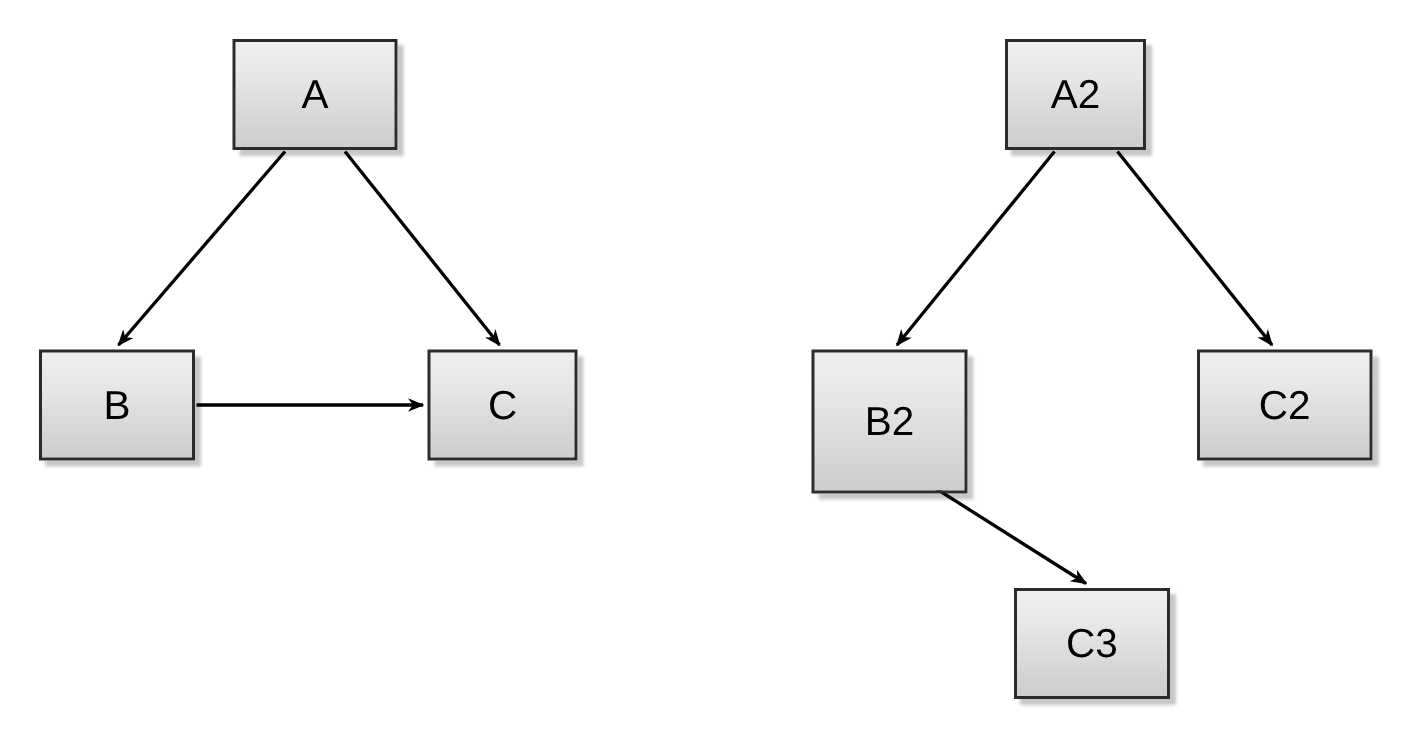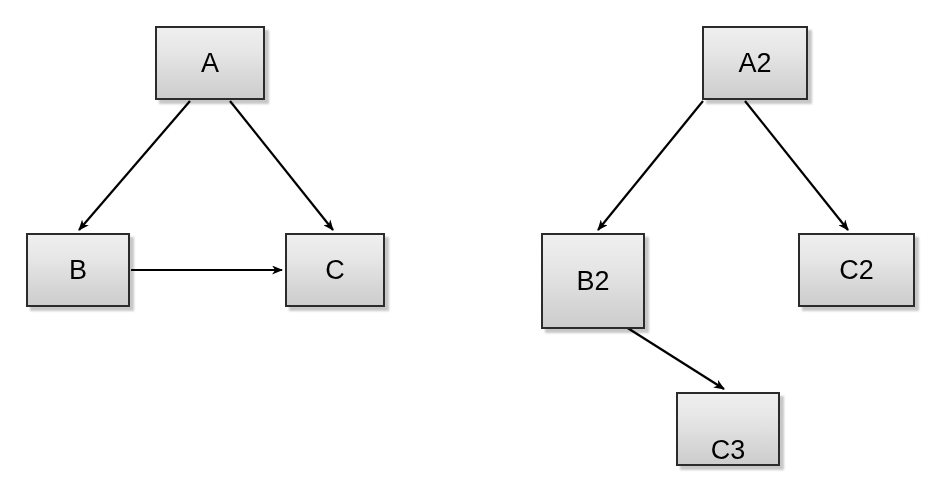--- a/index.html
+++ b/index.html
@@ -71,27 +71,27 @@
   <div id="nodes-group">
       <div class="node" style="left: 155px; top: 26px; width: 110px; height: 74px;">
         <span class="node-label">A</span>
       </div>
       <div class="node" style="left: 26px; top: 233px; width: 104px; height: 74px;">
         <span class="node-label">B</span>
       </div>
       <div class="node" style="left: 285px; top: 233px; width: 100px; height: 74px;">
         <span class="node-label">C</span>
       </div>
-      <div class="node" style="left: 670px; top: 26px; width: 106px; height: 74px; margin-left: 32px;">
+      <div class="node" style="left: 670px; top: 26px; width: 94px; height: 74px;">
         <span class="node-label">A2</span>
       </div>
       <div class="node" style="left: 541px; top: 233px; width: 104px; height: 96px;">
         <span class="node-label">B2</span>
       </div>
       <div class="node" style="left: 798px; top: 233px; width: 117px; height: 74px;">
         <span class="node-label">C2</span>
       </div>
-      <div class="node" style="left: 676px; top: 392px; width: 104px; height: 74px; align-items: flex-end;">
+      <div class="node" style="left: 676px; top: 392px; width: 104px; height: 74px;">
         <span class="node-label">C3</span>
       </div>
     </div>
 
 </div>
 
 </body></html>

